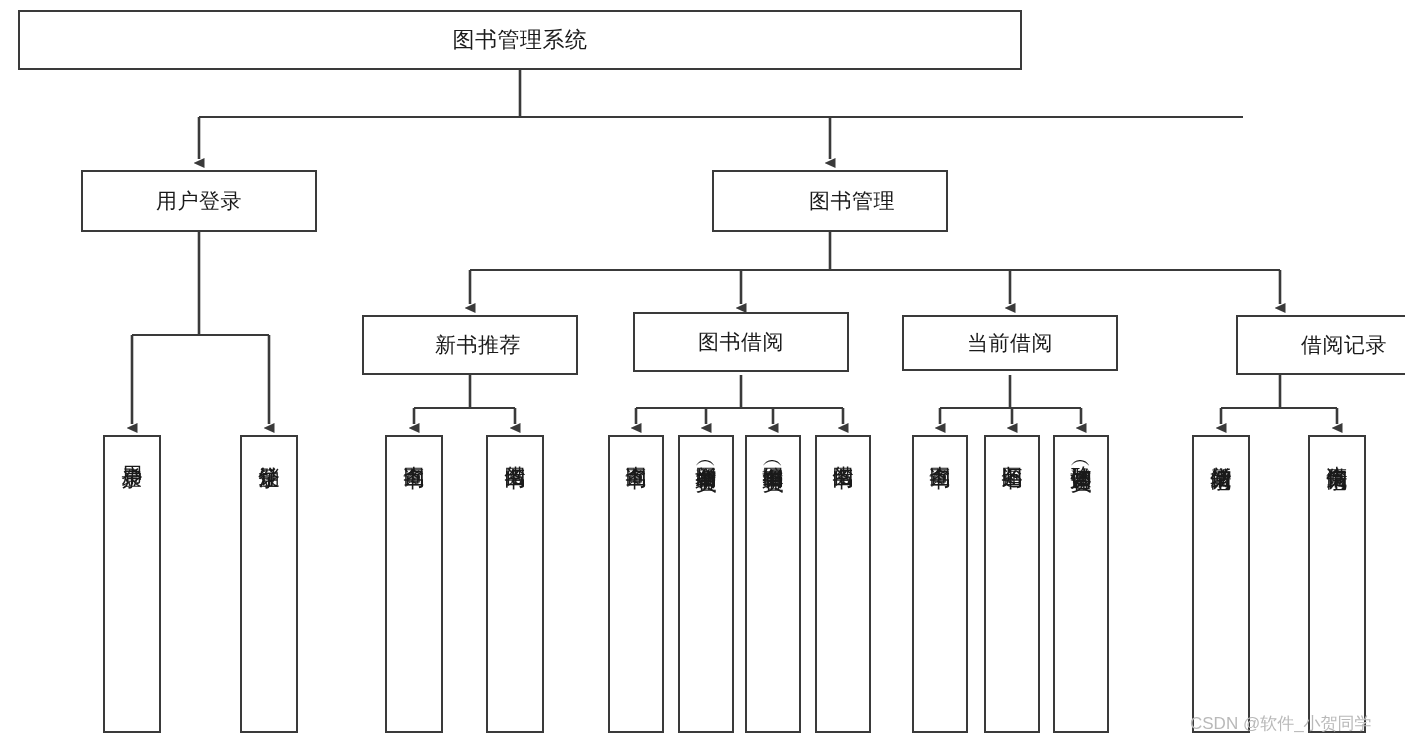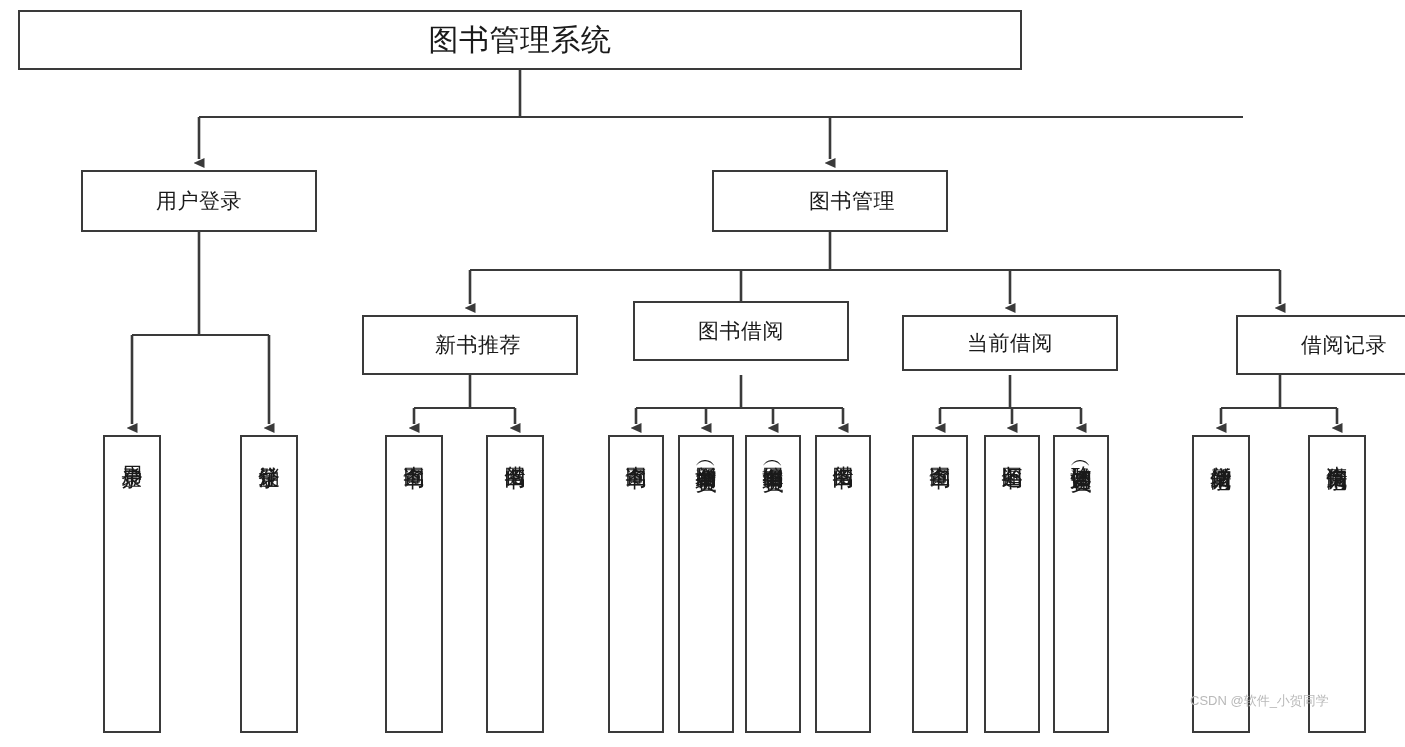--- a/index.html
+++ b/index.html
@@ -40,41 +40,41 @@
     text-align: center;
     line-height: 1.18;
     white-space: nowrap;
   }
   
   .node.horiz .node-label {
     font-size: 21px;
     letter-spacing: 0.5px;
   }
   .node.root .node-label {
-    font-size: 30px;
+    font-size: 22px;
   }
   
   .node.vert {
     align-items: flex-start;
     justify-content: center;
     padding-top: 12px;
   }
   .node.vert .node-label {
     writing-mode: vertical-rl;
     text-orientation: upright;
     font-size: 21px;
     line-height: 1.05;
     letter-spacing: 1px;
     white-space: nowrap;
   }
   #watermark {
     position: absolute;
     left: 1190px;
-    top: 692px;
-    font-size: 13px;
+    top: 712px;
+    font-size: 17px;
     color: #b9b9b9;
     white-space: nowrap;
     z-index: 3;
   }
 </style>
 </head>
 <body>
 
 <div id="canvas">
 
@@ -136,21 +136,21 @@
   <div class="node horiz" style="left:81px; top:170px; width:236px; height:62px;">
     <span class="node-label">用户登录</span>
   </div>
   <div class="node horiz" style="left:712px; top:170px; width:236px; height:62px;padding-left:44px;">
     <span class="node-label">图书管理</span>
   </div>
 
   <div class="node horiz" style="left:362px; top:315px; width:216px; height:60px;padding-left:16px;">
     <span class="node-label">新书推荐</span>
   </div>
-  <div class="node horiz" style="left:633px; top:301px; width:216px; height:60px;">
+  <div class="node horiz" style="left:633px; top:312px; width:216px; height:60px;">
     <span class="node-label">图书借阅</span>
   </div>
   <div class="node horiz" style="left:902px; top:315px; width:216px; height:56px;">
     <span class="node-label">当前借阅</span>
   </div>
   <div class="node horiz" style="left:1236px; top:315px; width:216px; height:60px;">
     <span class="node-label">借阅记录</span>
   </div>
 
   <div class="node vert" style="left:103px; top:435px; width:58px; height:298px;">

